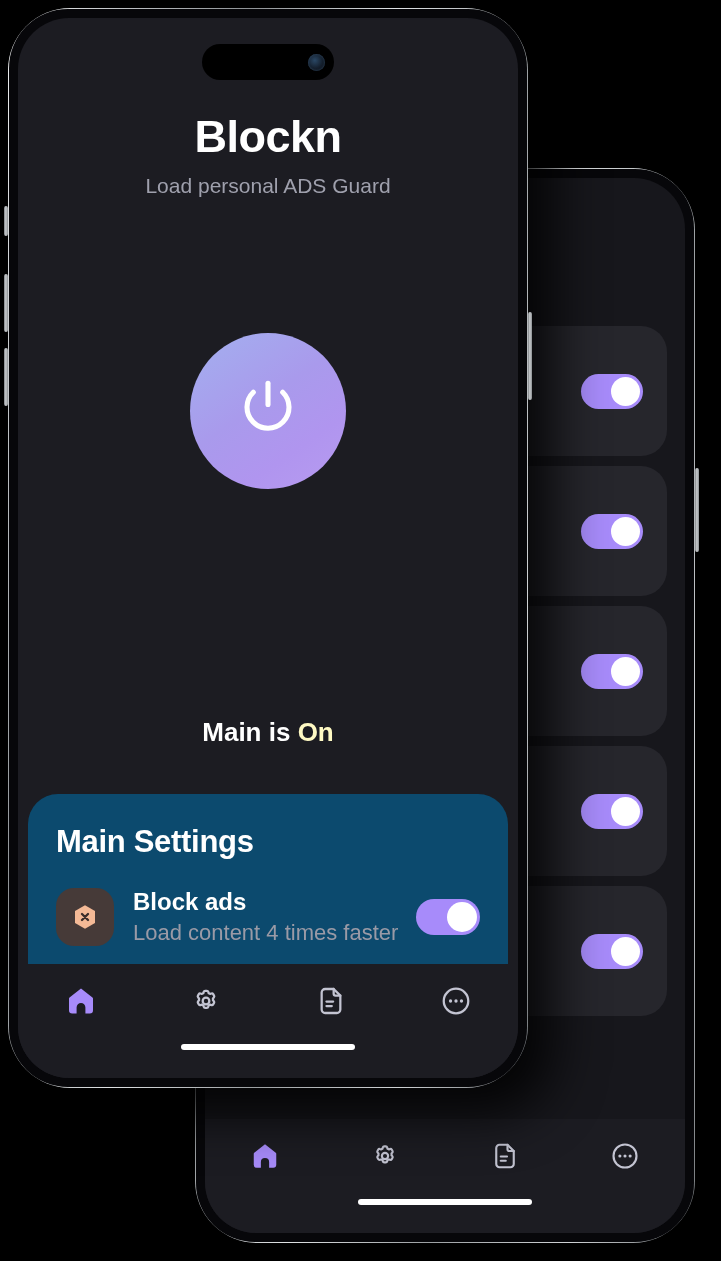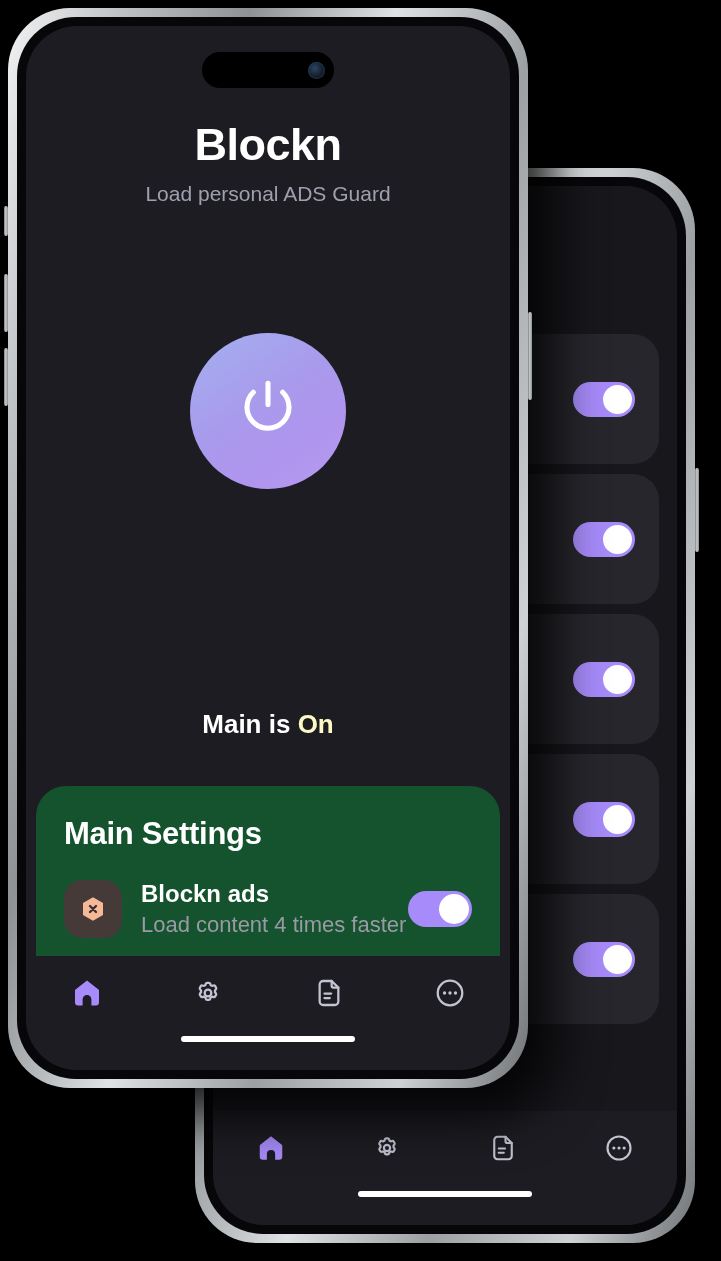--- a/index.html
+++ b/index.html
@@ -27,21 +27,21 @@
     border-radius: 62px;
     background:
       linear-gradient(105deg,
         #f2f3f4 0%,
         #bfc2c5 14%,
         #8e9295 30%,
         #dfe2e4 48%,
         #9ca0a3 66%,
         #cfd2d5 84%,
         #6f7376 100%);
-    padding: 9px;
+    padding: 1px;
     box-sizing: border-box;
   }
   .phone-inner {
     width: 100%;
     height: 100%;
     border-radius: 59px;
     background: #07070a;
     padding: 9px;
     box-sizing: border-box;
   }
@@ -204,21 +204,21 @@
     font-size: 26px;
     font-weight: bold;
     color: #ffffff;
     padding-bottom: 46px;
   }
   .guard-on { color: #fef9c3; }
 
   
   .settings-card {
     flex: 0 0 auto;
-    background: #14532d;
+    background: #0c4a6e;
     border-radius: 30px 30px 0 0;
     padding: 30px 28px 0 28px;
     box-sizing: border-box;
     margin: 0 10px;
   }
   .settings-title {
     color: #ffffff;
     font-size: 31px;
     font-weight: bold;
     letter-spacing: -0.3px;
@@ -483,21 +483,21 @@
             <div class="settings-title">Main Settings</div>
 
             <div class="setting-row">
               <span class="setting-icon-box">
                 <svg width="30" height="30" viewBox="0 0 24 24">
                   <path d="M12 2.6 20 7.2v9.6L12 21.4 4 16.8V7.2Z" fill="#f4b996"></path>
                   <path d="M9.6 9.6l4.8 4.8M14.4 9.6l-4.8 4.8" stroke="#3b2d2b" stroke-width="1.9" stroke-linecap="round"></path>
                 </svg>
               </span>
               <span class="setting-texts">
-                <span class="setting-name" style="display:block">Blockn ads</span>
+                <span class="setting-name" style="display:block">Block ads</span>
                 <span class="setting-desc" style="display:block">Load content 4 times faster</span>
               </span>
               <button class="toggle">
                 <span class="knob"></span>
               </button>
             </div>
           </div>
 
           <div class="navbar">
             <button class="nav-item">

